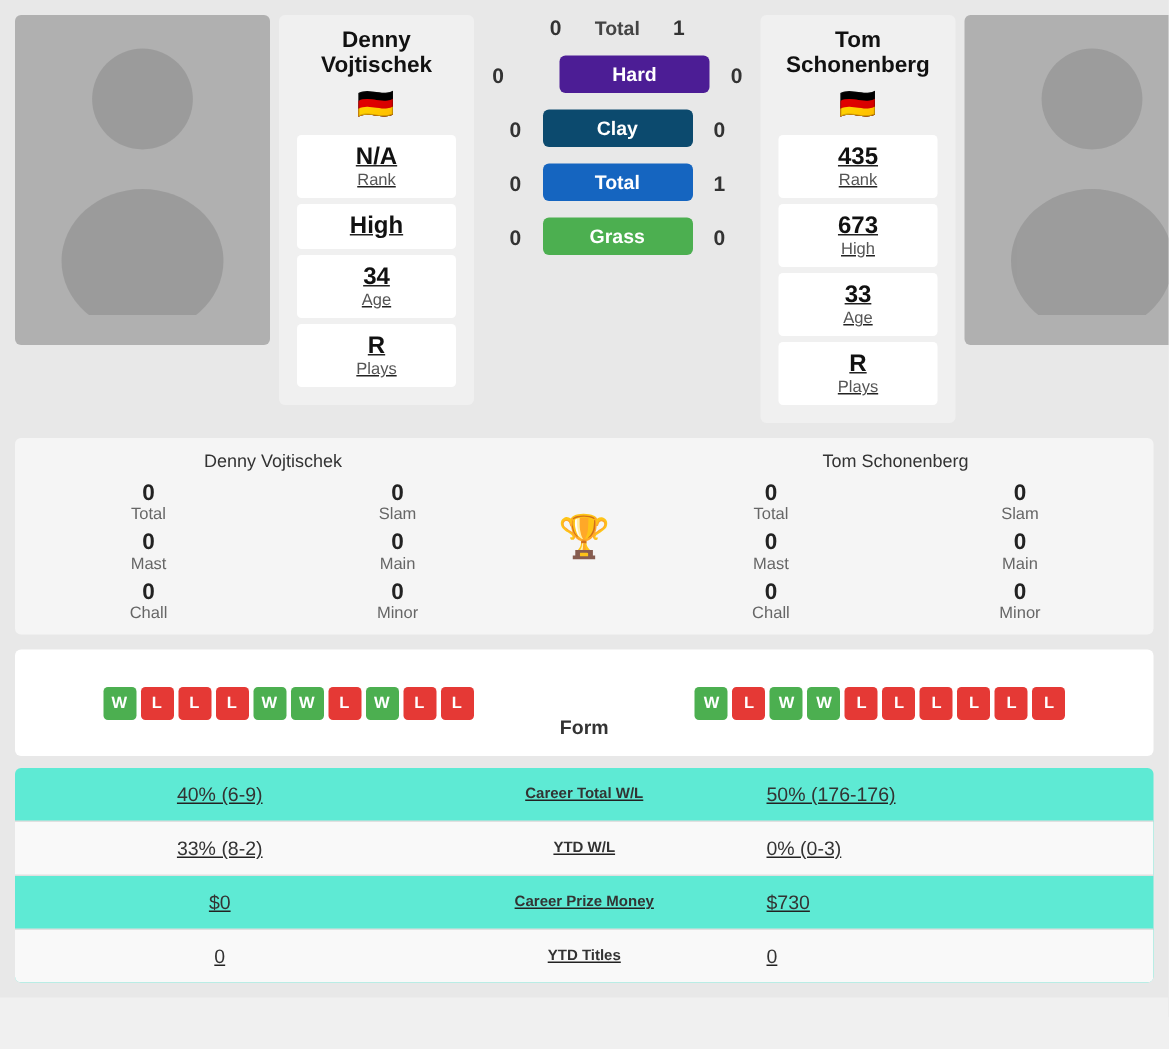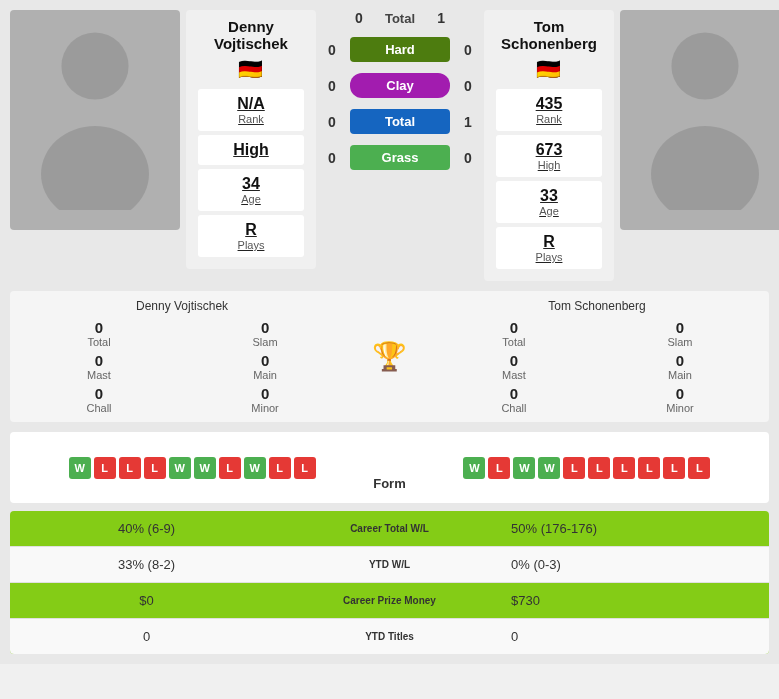--- a/index.html
+++ b/index.html
@@ -84,22 +84,22 @@
       color: white;
       font-weight: bold;
       font-size: 13px;
       padding: 5px 0;
       width: 100px;
       border-radius: 4px;
       text-align: center;
       cursor: pointer;
     }
 
-    .surface-btn.hard { background: #4d7c0f; }
-    .surface-btn.clay { background: #a21caf; border-radius: 12px; }
+    .surface-btn.hard { background: #4c1d95; margin-left: 23px; }
+    .surface-btn.clay { background: #0c4a6e; }
     .surface-btn.indoor { background: #1565c0; }
     .surface-btn.grass { background: #4caf50; }
 
     
     .form-section {
       background: #fff;
       border-radius: 4px;
       padding: 12px 10px;
       margin-bottom: 8px;
     }
@@ -144,23 +144,24 @@
       font-weight: bold;
       color: white;
     }
 
     .badge.w { background: #4caf50; }
     .badge.l { background: #e53935; }
 
     
     .stats-table {
       width: 100%;
-      background: #84cc16;
+      background: #5eead4;
       border-radius: 4px;
       overflow: hidden;
+      text-decoration: underline;
     }
 
     .stats-row {
       display: flex;
       align-items: center;
       border-bottom: 1px solid #e0e0e0;
       padding: 10px 15px;
     }
 
     .stats-row:last-child {

